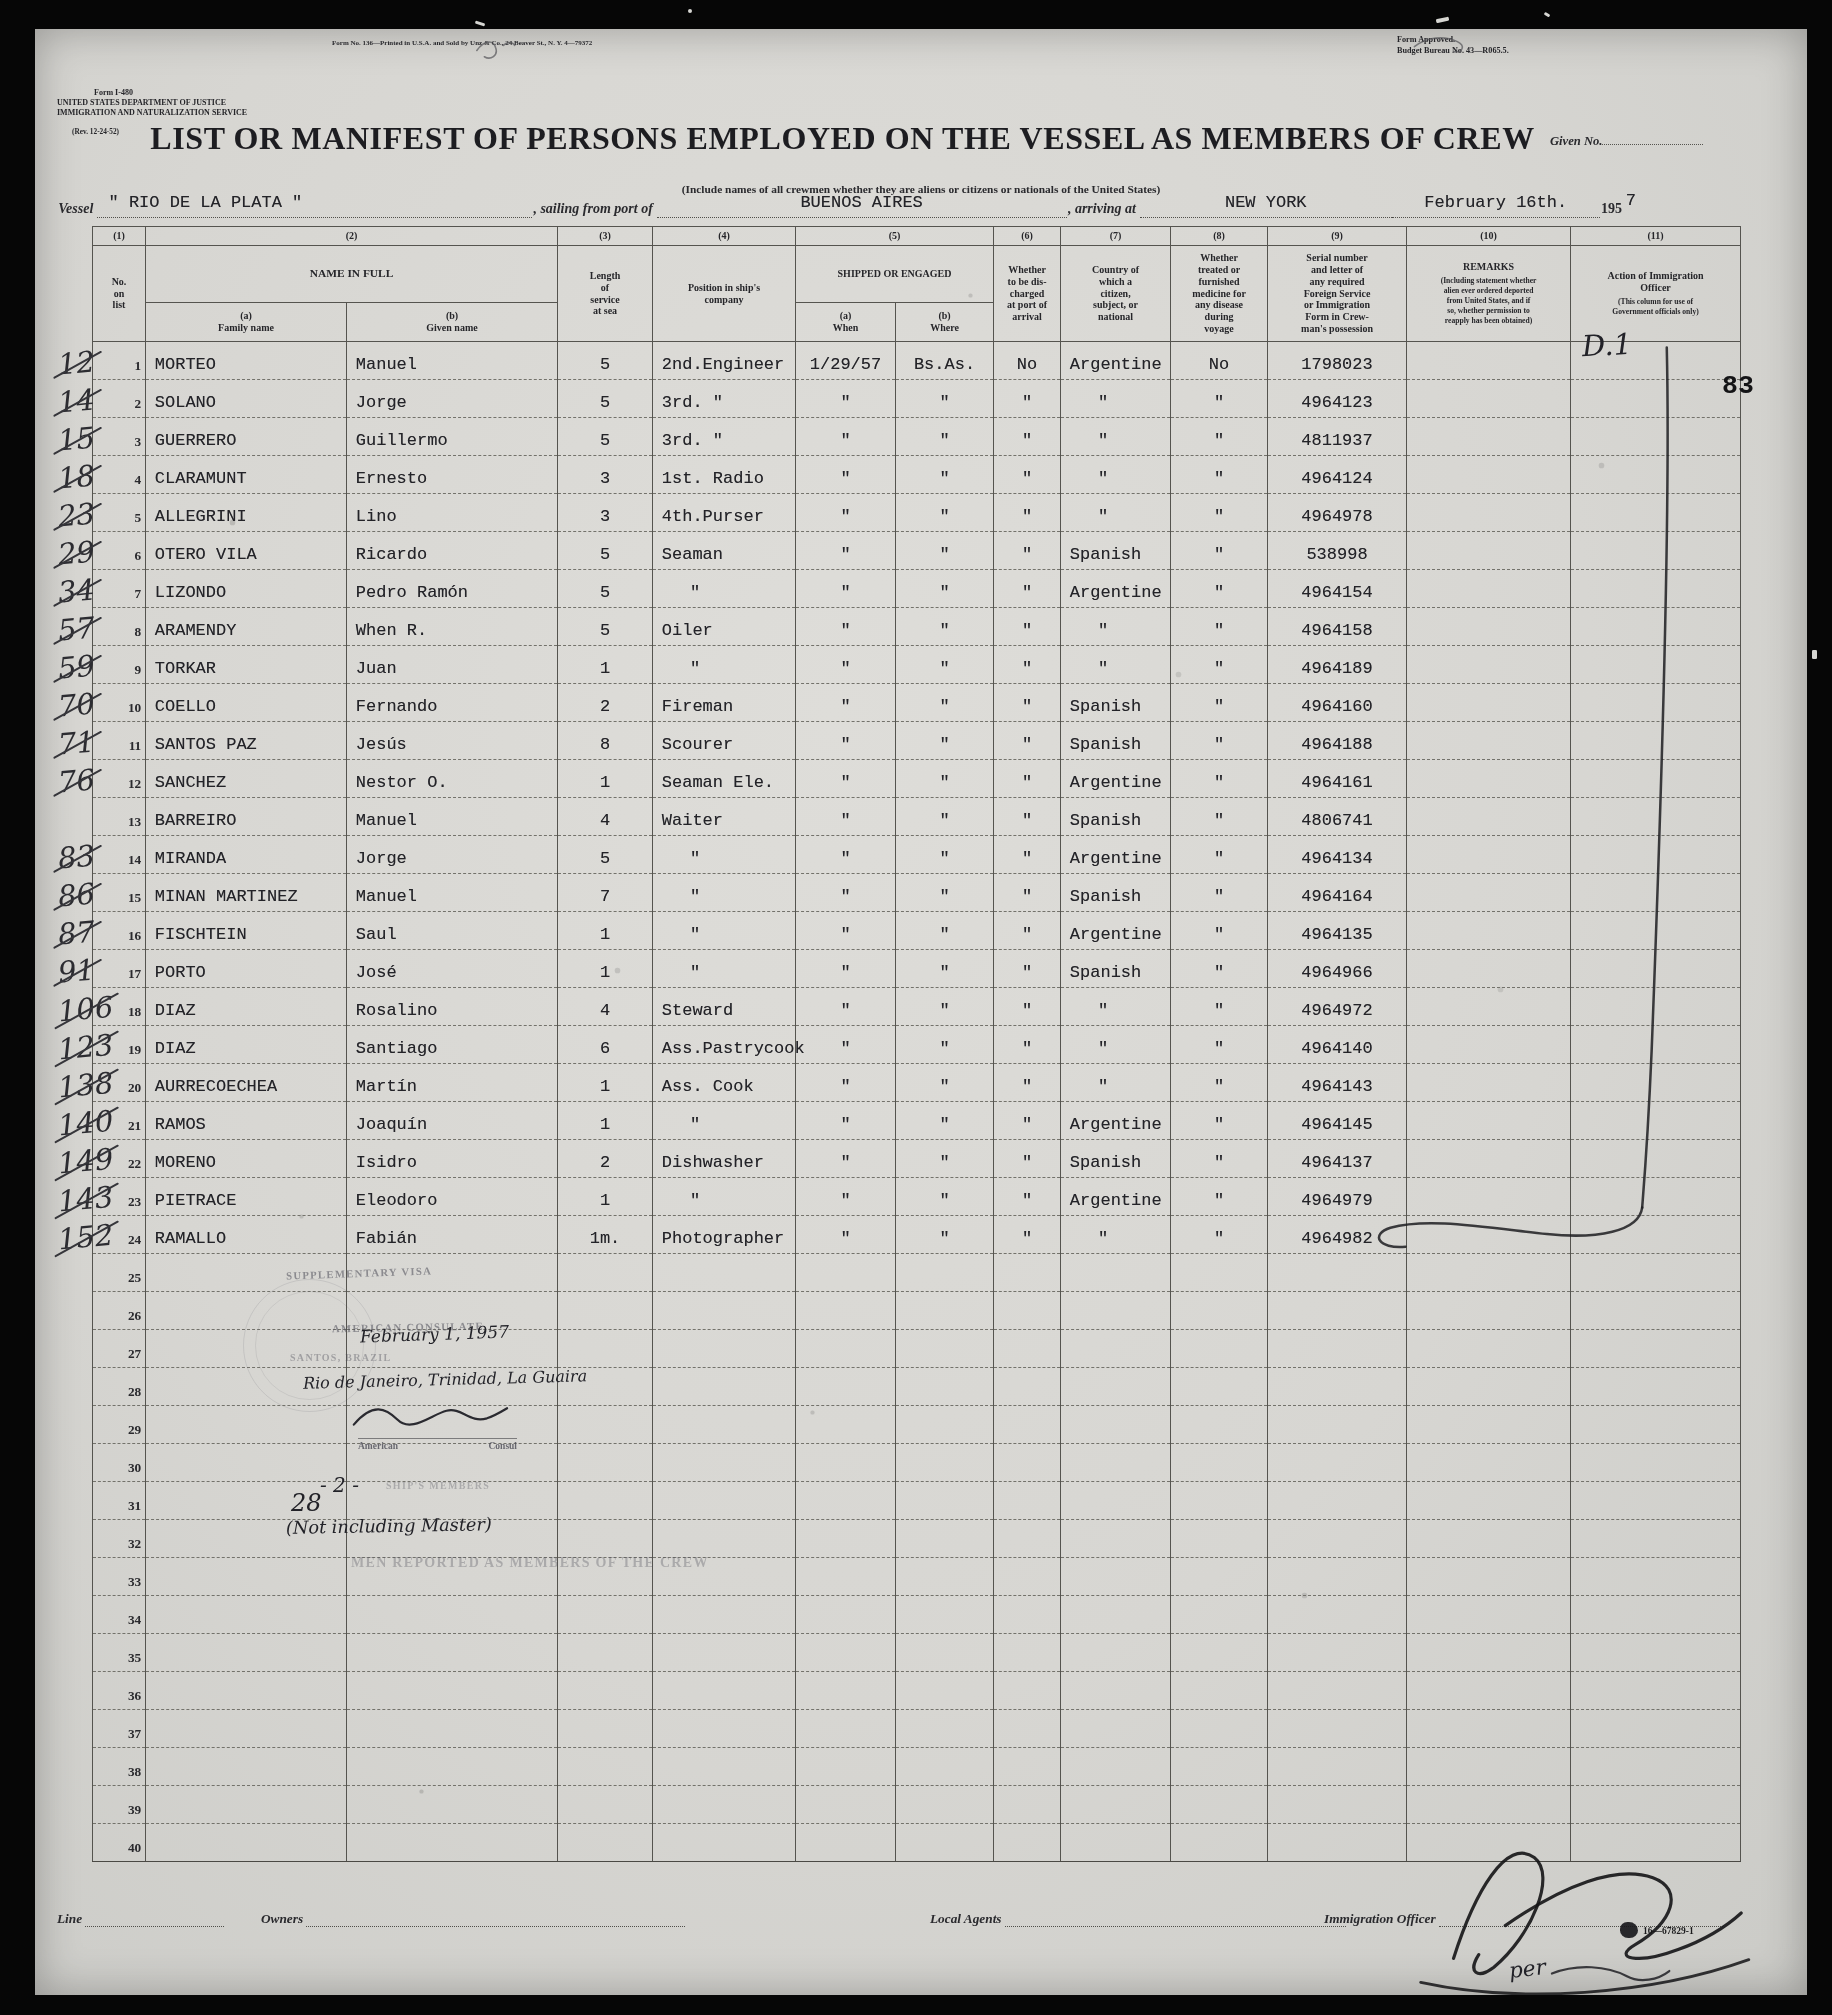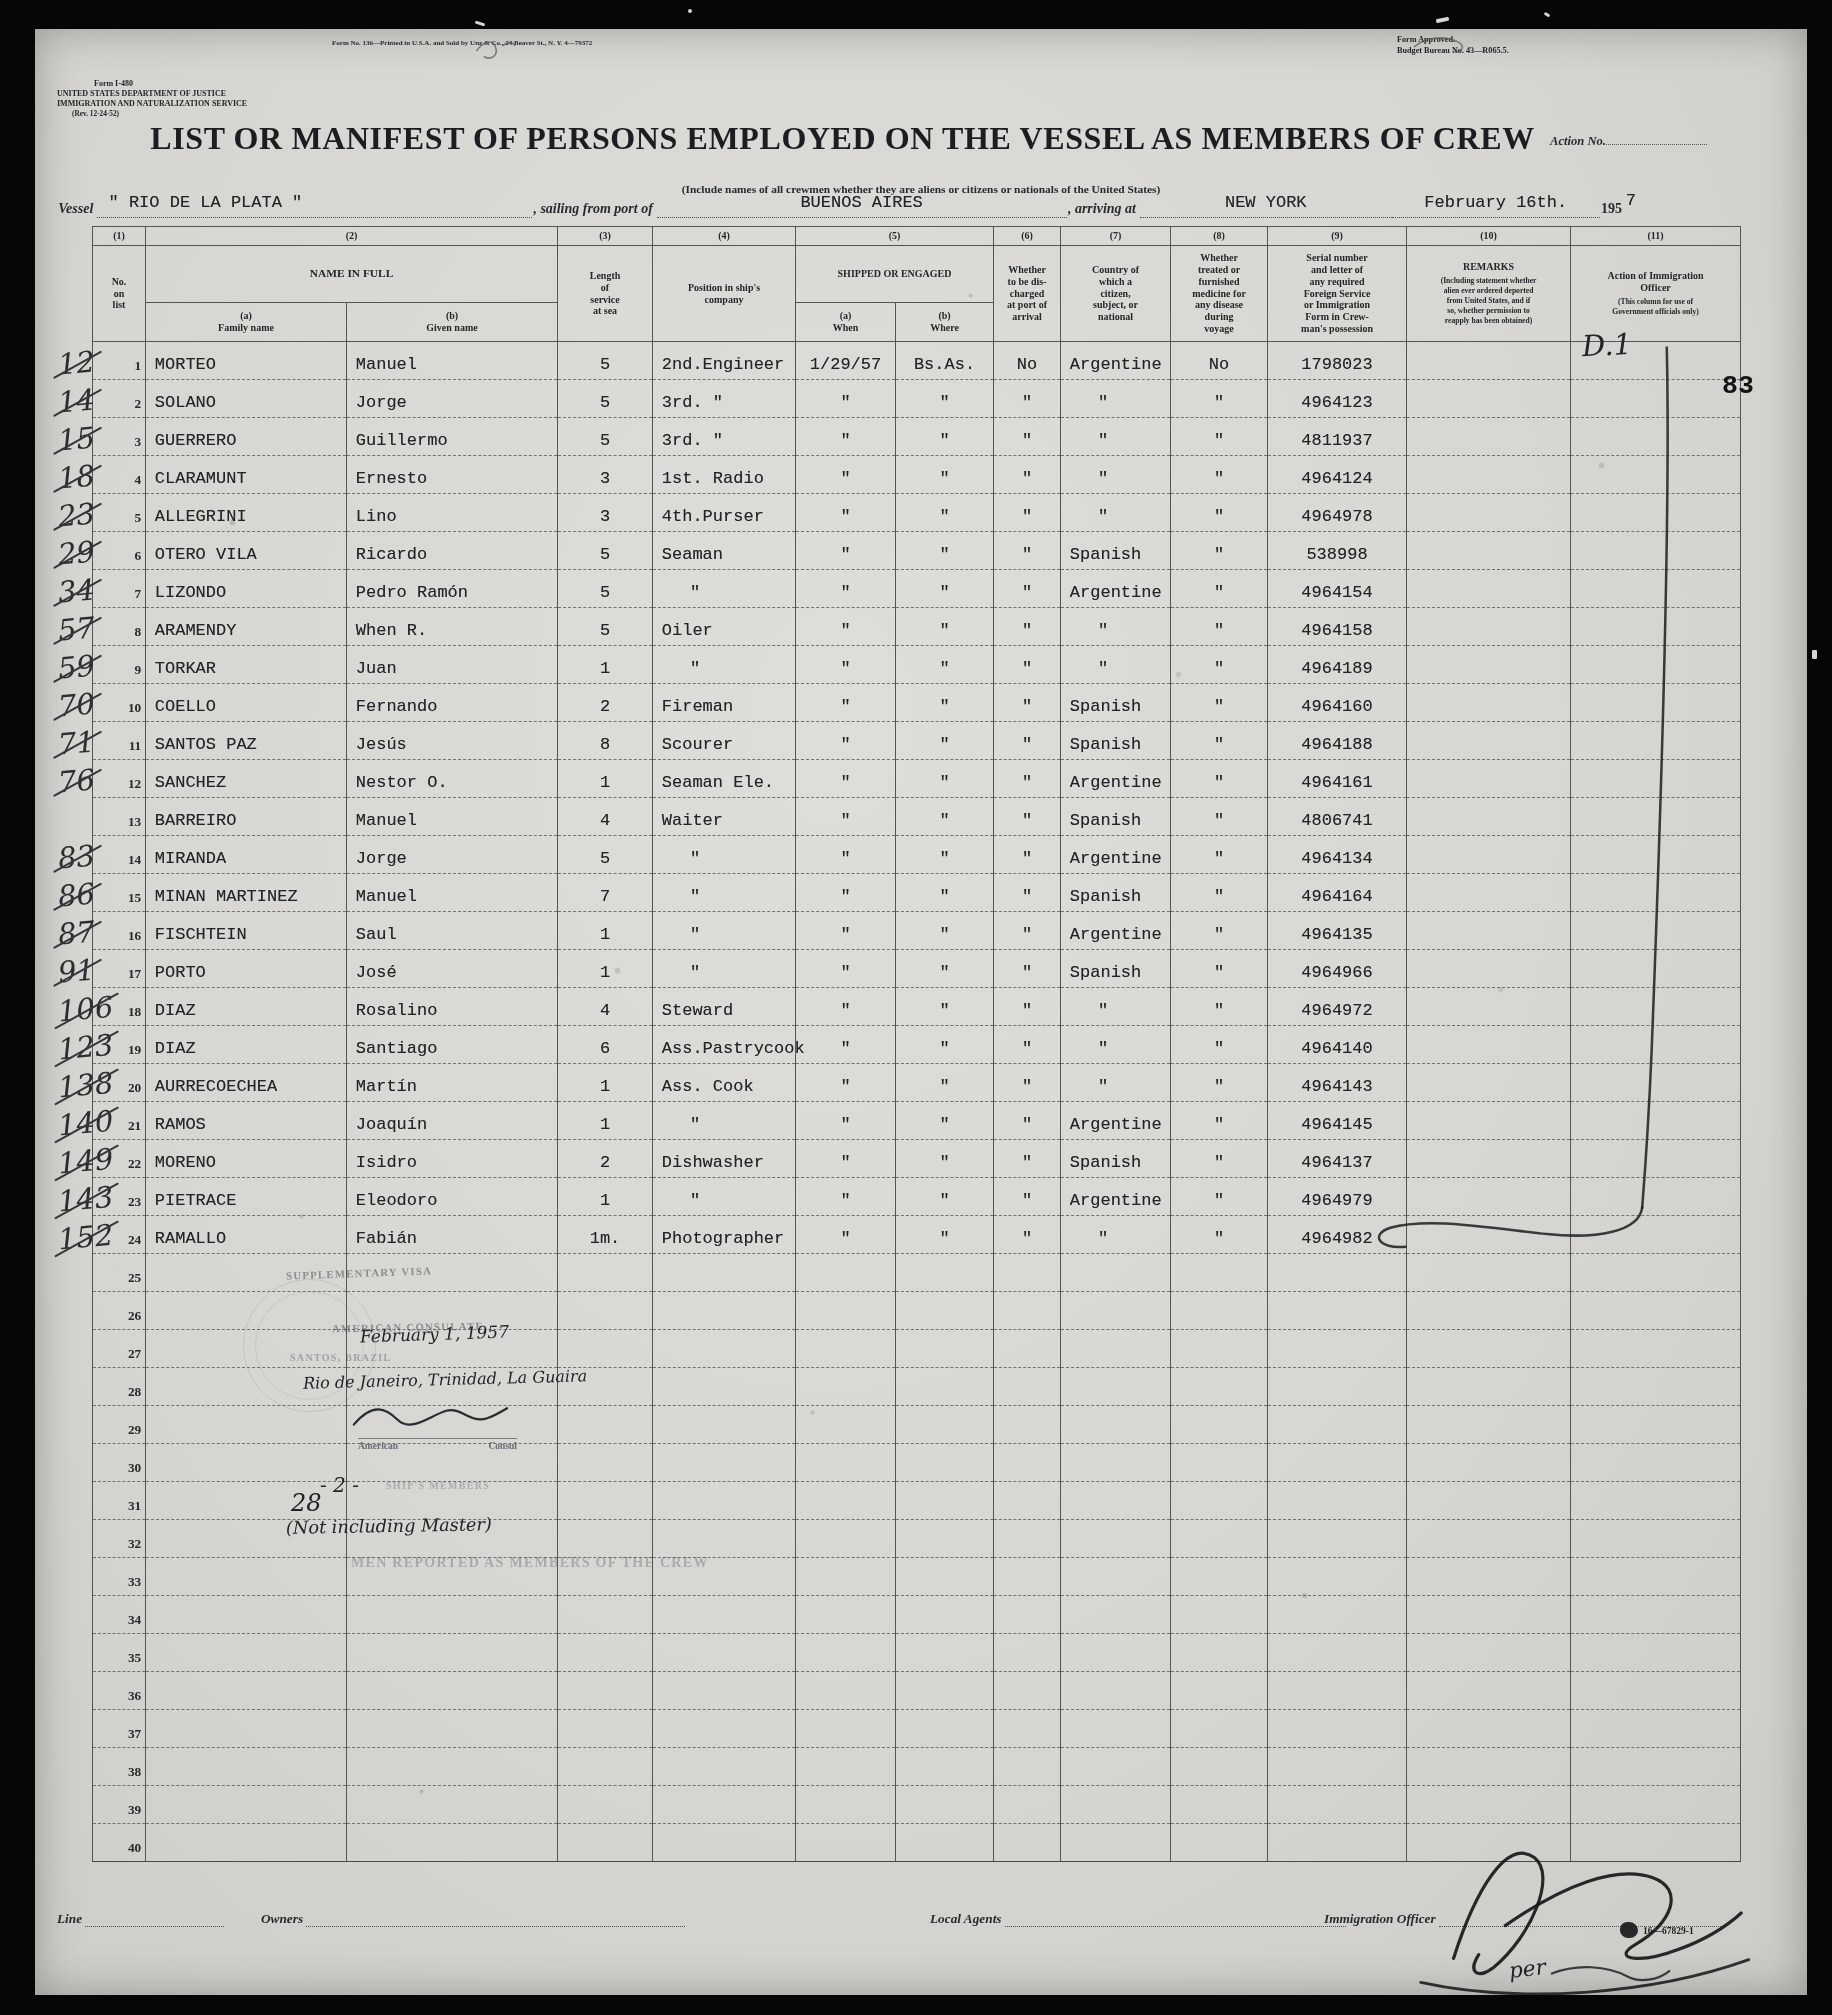--- a/index.html
+++ b/index.html
@@ -17,21 +17,21 @@
 
   .dust{position:absolute;left:0;top:0;width:2.5px;height:2.5px;border-radius:50%;background:transparent;
     box-shadow:196px 492px 0 1.3px rgba(80,80,78,.22), 934px 265px 0 0.6px rgba(80,80,78,.2),
       581px 940px 0 1.3px rgba(80,80,78,.18), 1268px 1565px 0 1.3px rgba(80,80,78,.2),
       385px 1761px 0 0.6px rgba(80,80,78,.22), 1565px 435px 0 1.3px rgba(80,80,78,.18),
       776px 1382px 0 0.6px rgba(80,80,78,.2), 1142px 644px 0 1.3px rgba(80,80,78,.16),
       265px 1186px 0 0.6px rgba(80,80,78,.2), 1464px 959px 0 1.3px rgba(80,80,78,.15);}
 
   
   .head-left{position:absolute;left:22px;top:50px;font-size:8px;font-weight:bold;line-height:1.25;color:#26262a;}
-  .head-left .ind{padding-left:37px;}
+  .head-left .ind{padding-left:37px;margin-top:9px;}
   .head-left .rev{padding-left:15px;font-weight:bold;font-size:7.3px;}
   .head-center{position:absolute;left:297px;top:10px;font-size:7px;font-weight:bold;color:#2a2a2e;}
   .head-right{position:absolute;left:1362px;top:6.3px;font-size:8.2px;font-weight:bold;line-height:1.3;color:#26262a;}
 
   .doc-title{position:absolute;left:114px;right:271px;top:91px;text-align:center;
     font-size:32px;font-weight:bold;letter-spacing:0.6px;color:#1d1d21;white-space:nowrap;}
   .sheet-no{position:absolute;left:1515px;top:105px;font-style:italic;font-size:12.6px;font-weight:bold;color:#2a2a2e;}
   .sheet-no .leader{display:inline-block;width:101px;border-bottom:1.3px dotted #55544f;height:11.4px;}
 
   .subtitle{position:absolute;left:69px;right:69px;top:131px;text-align:center;
@@ -143,21 +143,21 @@
       <div class="rev ind">(Rev. 12-24-52)</div>
     </div>
     <div class="head-center">Form No. 136—Printed in U.S.A. and Sold by Unz &amp; Co., 24 Beaver St., N. Y. 4—79372</div>
     <div class="head-right">
       <div>Form Approved.</div>
       <div>Budget Bureau No. 43—R065.5.</div>
     </div>
 
     <h1 class="doc-title">LIST OR MANIFEST OF PERSONS EMPLOYED ON THE VESSEL AS MEMBERS OF CREW</h1>
     <div class="sheet-no">
-      <span>Action No.</span><span class="leader"></span>
+      <span>Given No.</span><span class="leader"></span>
     </div>
 
     <div class="include-note">(Include names of all crewmen whether they are aliens or citizens or nationals of the United States)</div>
 
     <div class="vessel-line">
       <span class="v-label">Vessel</span>
       <span class="fill f1 left-val">
           <span class="typed typed-val">" RIO DE LA PLATA "</span>
         </span>
       <span class="v-label">, sailing from port of</span>

